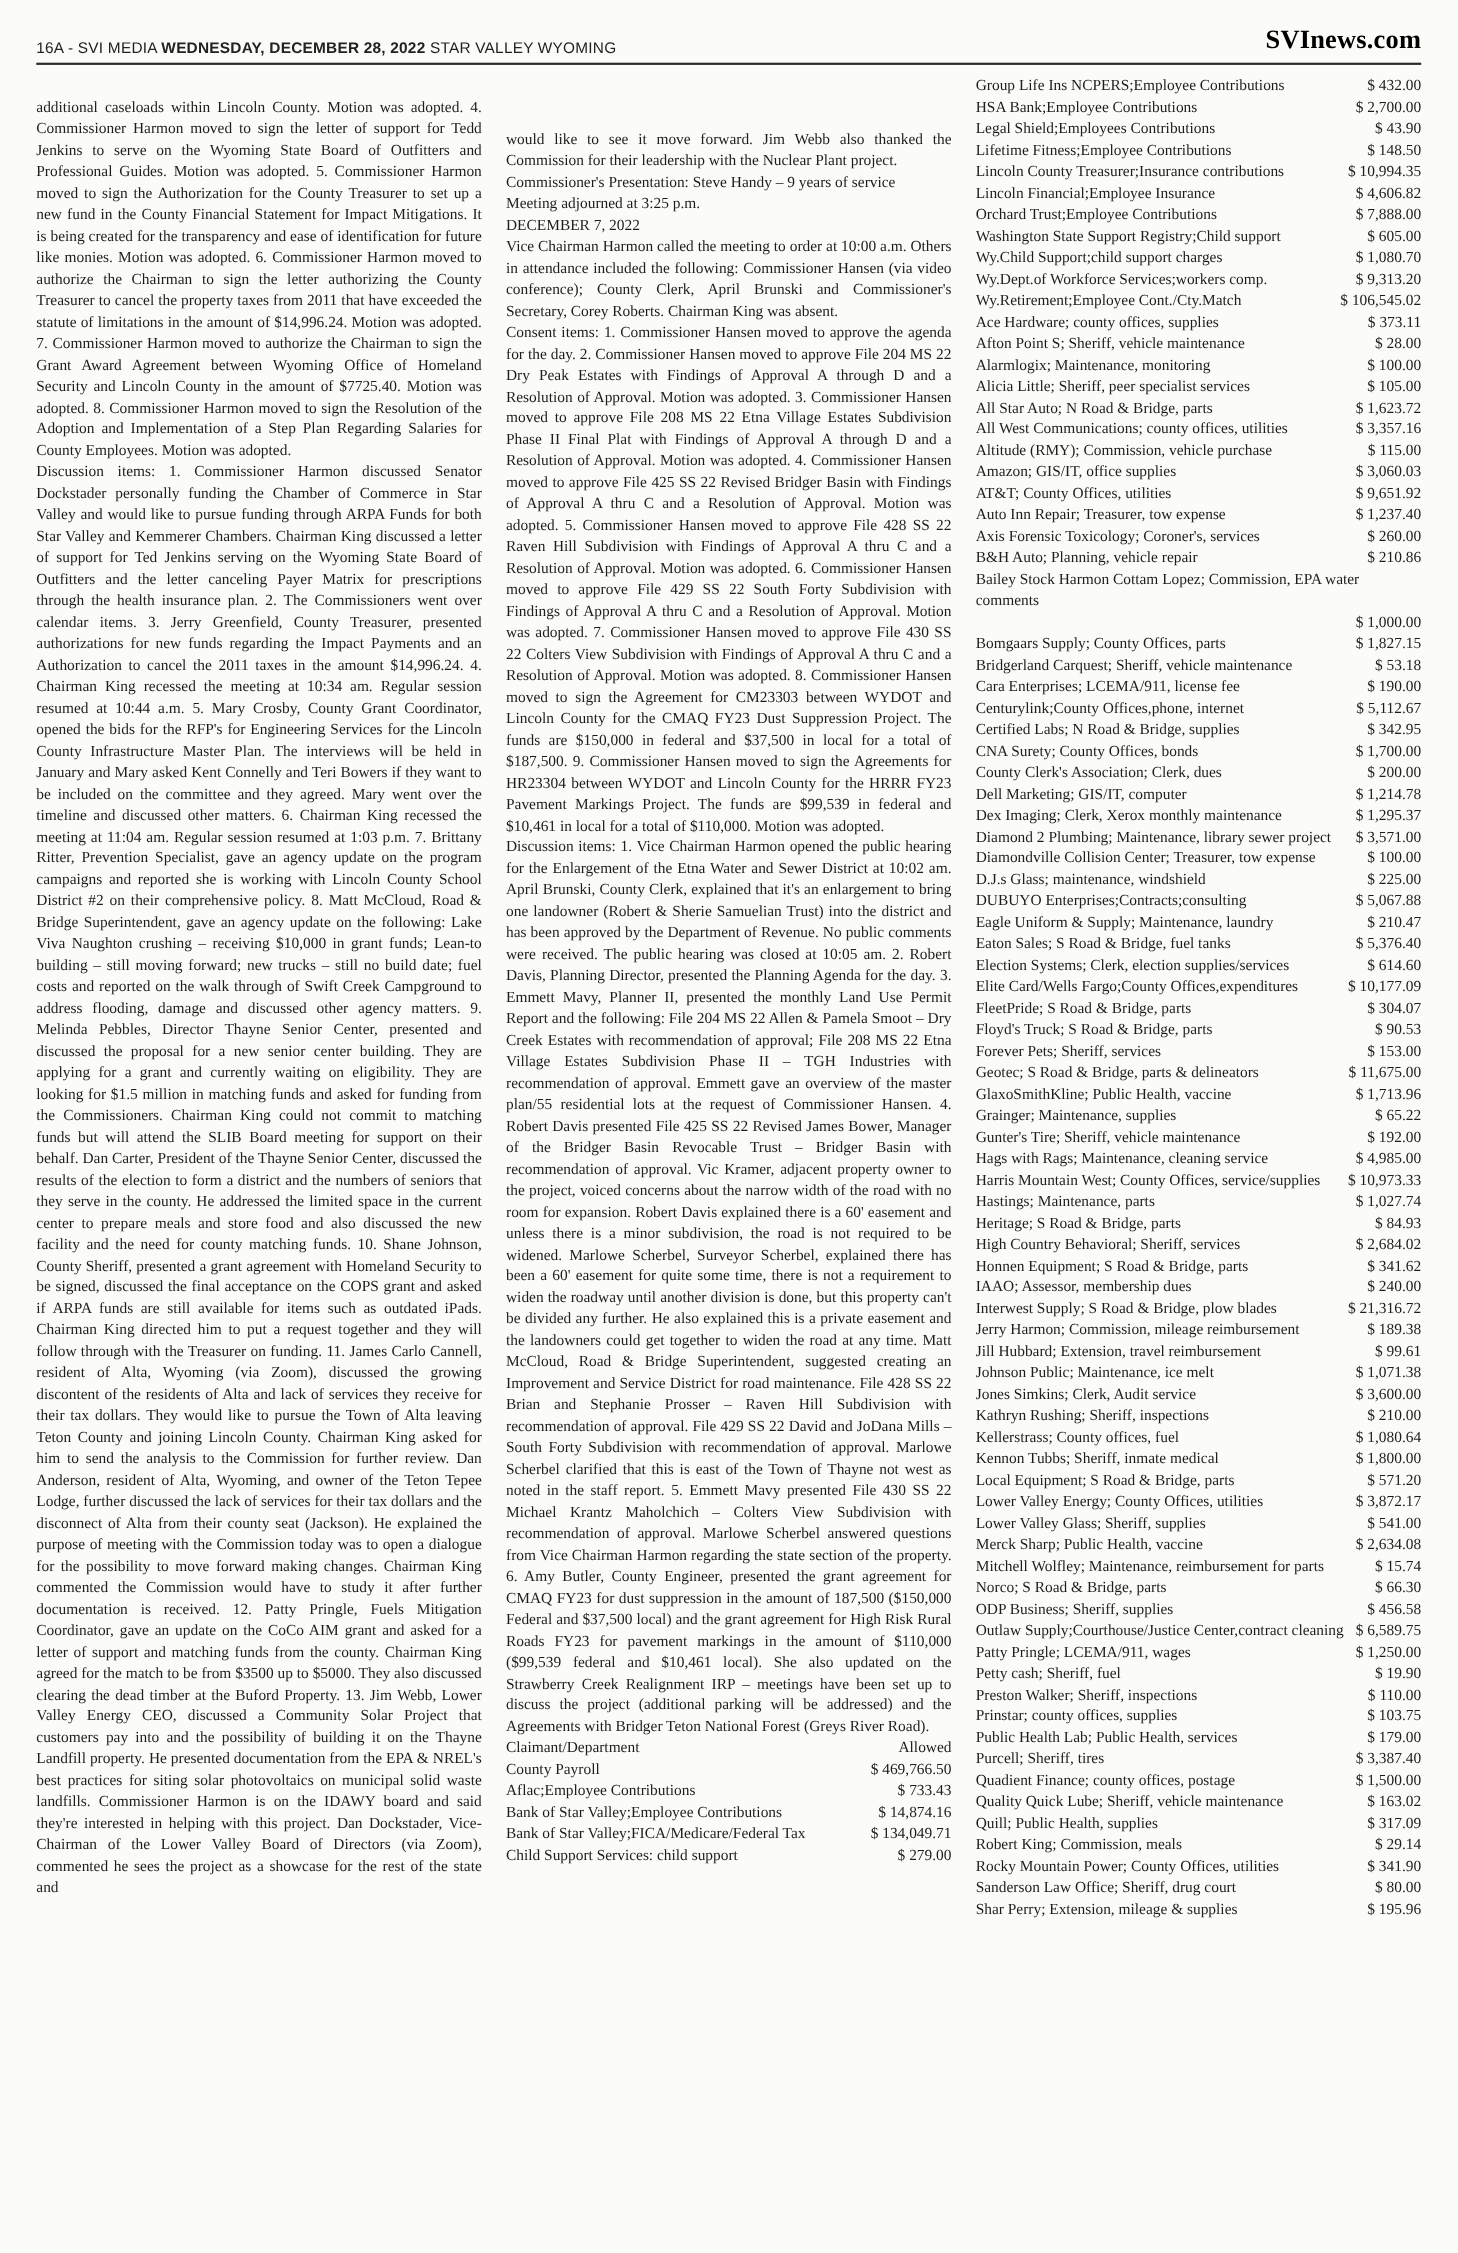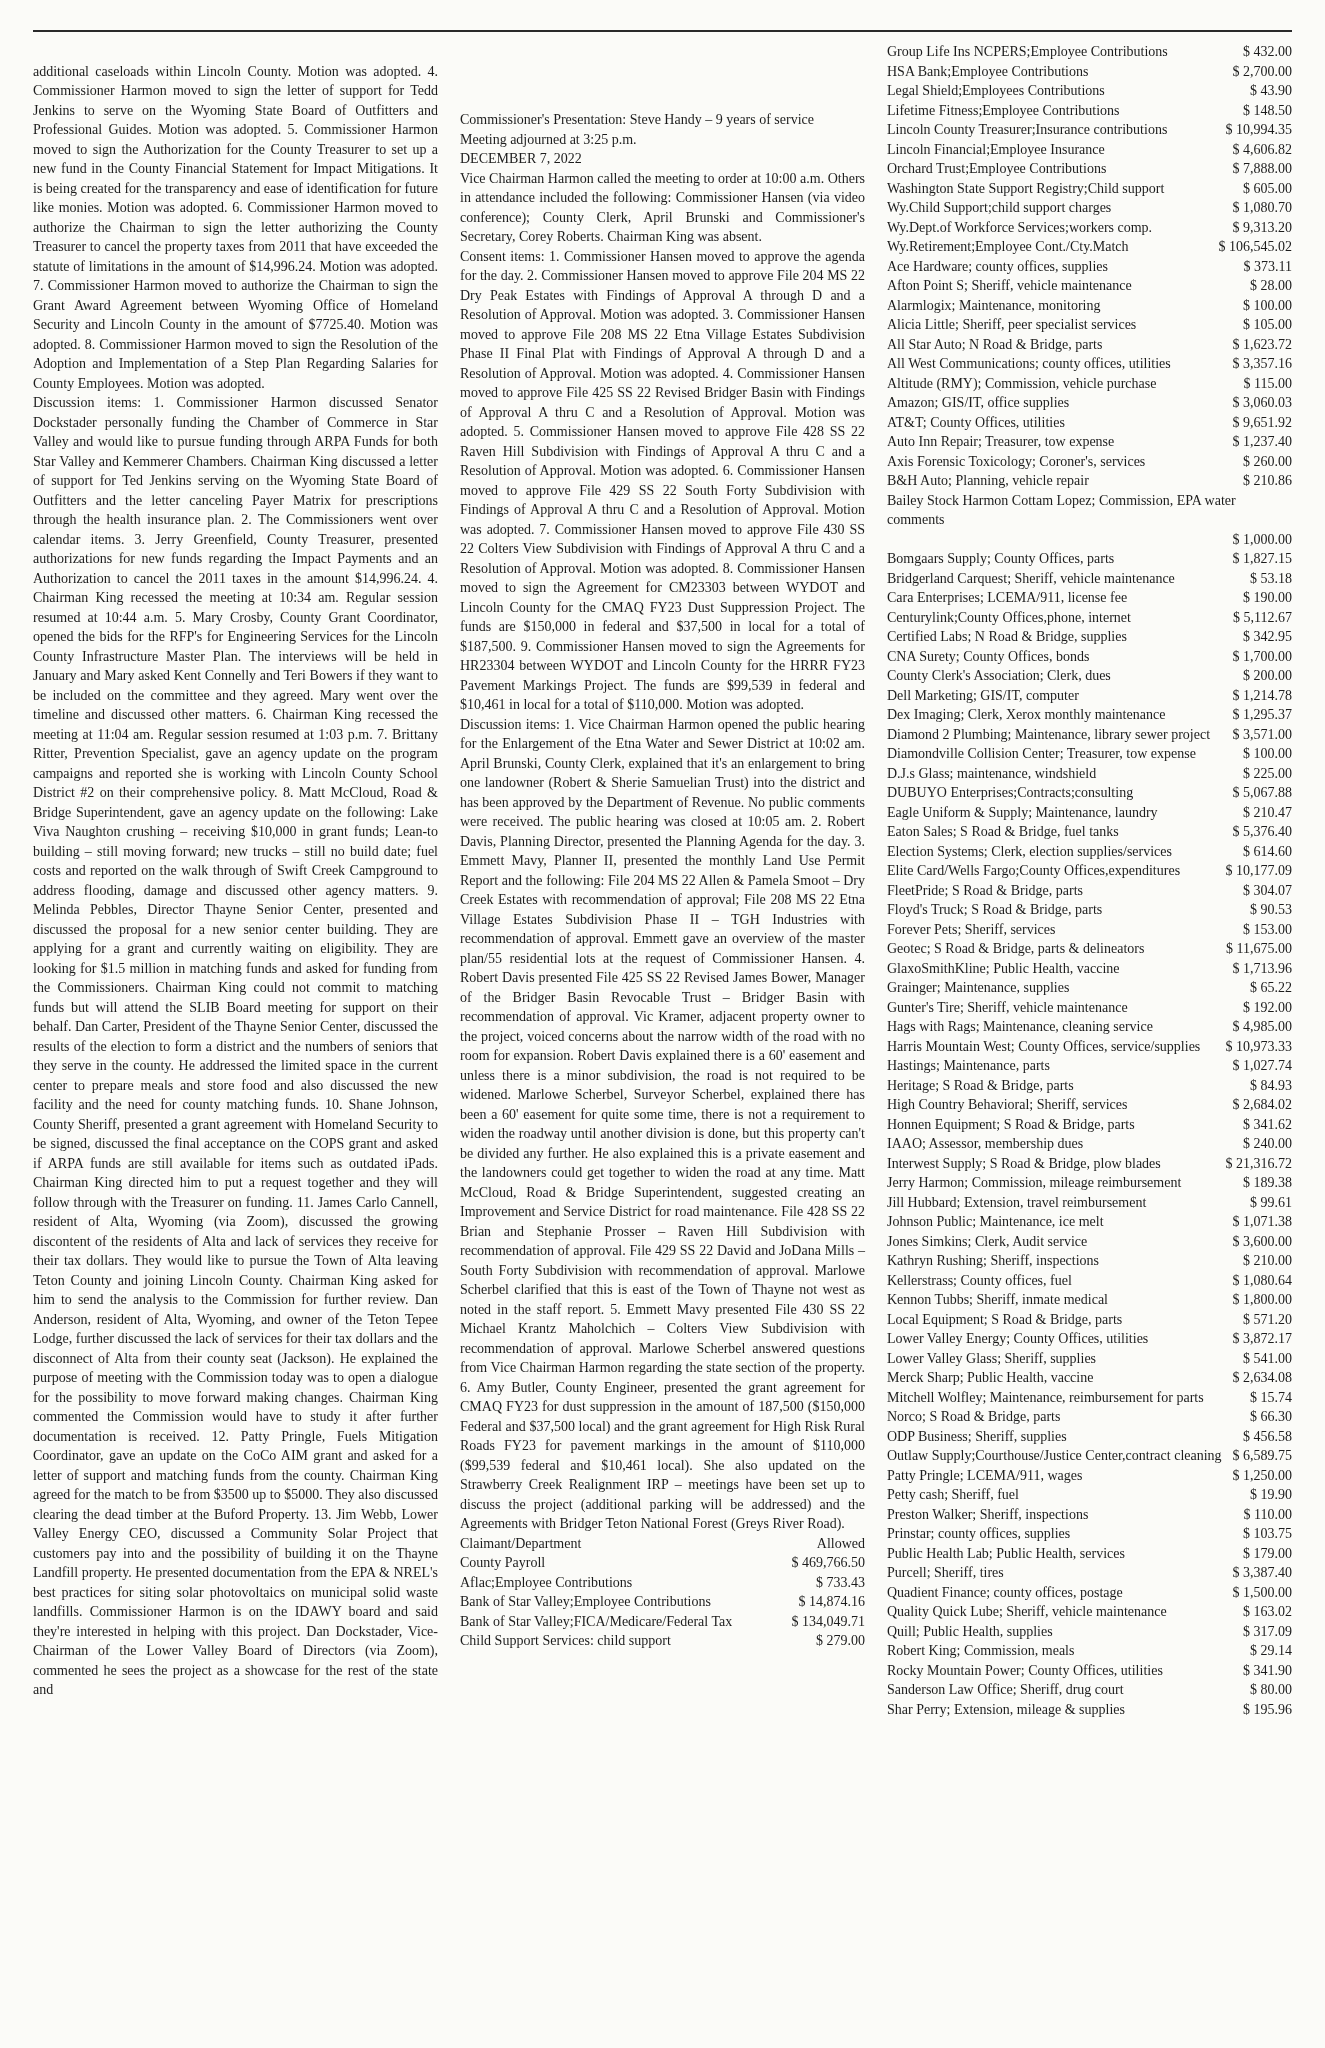--- a/index.html
+++ b/index.html
@@ -40,34 +40,43 @@
   }
   .ledger-label { max-width:100%; }
   .ledger-amount { margin-left:auto; white-space:pre; }
   .ledger-head .ledger-label, .ledger-head .ledger-amount { font-weight:400; }
 </style>
 </head>
 <body>
 
 <div class="page">
 
+  <header class="masthead">
+    <div class="masthead-left">
+      <span>16A - SVI MEDIA</span>
+      <span class="bold">WEDNESDAY, DECEMBER 28, 2022</span>
+      <span>STAR VALLEY WYOMING</span>
+    </div>
+    <div class="masthead-right">SVInews.com</div>
+  </header>
 
   <hr class="rule">
 
   <main class="columns">
 
     <section class="col">
       <div>
           <p class="para">additional caseloads within Lincoln County. Motion was adopted. 4. Commissioner Harmon moved to sign the letter of support for Tedd Jenkins to serve on the Wyoming State Board of Outfitters and Professional Guides. Motion was adopted. 5. Commissioner Harmon moved to sign the Authorization for the County Treasurer to set up a new fund in the County Financial Statement for Impact Mitigations. It is being created for the transparency and ease of identification for future like monies. Motion was adopted. 6. Commissioner Harmon moved to authorize the Chairman to sign the letter authorizing the County Treasurer to cancel the property taxes from 2011 that have exceeded the statute of limitations in the amount of $14,996.24. Motion was adopted. 7. Commissioner Harmon moved to authorize the Chairman to sign the Grant Award Agreement between Wyoming Office of Homeland Security and Lincoln County in the amount of $7725.40. Motion was adopted. 8. Commissioner Harmon moved to sign the Resolution of the Adoption and Implementation of a Step Plan Regarding Salaries for County Employees. Motion was adopted.</p>
           <p class="para">Discussion items: 1. Commissioner Harmon discussed Senator Dockstader personally funding the Chamber of Commerce in Star Valley and would like to pursue funding through ARPA Funds for both Star Valley and Kemmerer Chambers. Chairman King discussed a letter of support for Ted Jenkins serving on the Wyoming State Board of Outfitters and the letter canceling Payer Matrix for prescriptions through the health insurance plan. 2. The Commissioners went over calendar items. 3. Jerry Greenfield, County Treasurer, presented authorizations for new funds regarding the Impact Payments and an Authorization to cancel the 2011 taxes in the amount $14,996.24. 4. Chairman King recessed the meeting at 10:34 am. Regular session resumed at 10:44 a.m. 5. Mary Crosby, County Grant Coordinator, opened the bids for the RFP's for Engineering Services for the Lincoln County Infrastructure Master Plan. The interviews will be held in January and Mary asked Kent Connelly and Teri Bowers if they want to be included on the committee and they agreed. Mary went over the timeline and discussed other matters. 6. Chairman King recessed the meeting at 11:04 am. Regular session resumed at 1:03 p.m. 7. Brittany Ritter, Prevention Specialist, gave an agency update on the program campaigns and reported she is working with Lincoln County School District #2 on their comprehensive policy. 8. Matt McCloud, Road &amp; Bridge Superintendent, gave an agency update on the following: Lake Viva Naughton crushing – receiving $10,000 in grant funds; Lean-to building – still moving forward; new trucks – still no build date; fuel costs and reported on the walk through of Swift Creek Campground to address flooding, damage and discussed other agency matters. 9. Melinda Pebbles, Director Thayne Senior Center, presented and discussed the proposal for a new senior center building. They are applying for a grant and currently waiting on eligibility. They are looking for $1.5 million in matching funds and asked for funding from the Commissioners. Chairman King could not commit to matching funds but will attend the SLIB Board meeting for support on their behalf. Dan Carter, President of the Thayne Senior Center, discussed the results of the election to form a district and the numbers of seniors that they serve in the county. He addressed the limited space in the current center to prepare meals and store food and also discussed the new facility and the need for county matching funds. 10. Shane Johnson, County Sheriff, presented a grant agreement with Homeland Security to be signed, discussed the final acceptance on the COPS grant and asked if ARPA funds are still available for items such as outdated iPads. Chairman King directed him to put a request together and they will follow through with the Treasurer on funding. 11. James Carlo Cannell, resident of Alta, Wyoming (via Zoom), discussed the growing discontent of the residents of Alta and lack of services they receive for their tax dollars. They would like to pursue the Town of Alta leaving Teton County and joining Lincoln County. Chairman King asked for him to send the analysis to the Commission for further review. Dan Anderson, resident of Alta, Wyoming, and owner of the Teton Tepee Lodge, further discussed the lack of services for their tax dollars and the disconnect of Alta from their county seat (Jackson). He explained the purpose of meeting with the Commission today was to open a dialogue for the possibility to move forward making changes. Chairman King commented the Commission would have to study it after further documentation is received. 12. Patty Pringle, Fuels Mitigation Coordinator, gave an update on the CoCo AIM grant and asked for a letter of support and matching funds from the county. Chairman King agreed for the match to be from $3500 up to $5000. They also discussed clearing the dead timber at the Buford Property. 13. Jim Webb, Lower Valley Energy CEO, discussed a Community Solar Project that customers pay into and the possibility of building it on the Thayne Landfill property. He presented documentation from the EPA &amp; NREL's best practices for siting solar photovoltaics on municipal solid waste landfills. Commissioner Harmon is on the IDAWY board and said they're interested in helping with this project. Dan Dockstader, Vice-Chairman of the Lower Valley Board of Directors (via Zoom), commented he sees the project as a showcase for the rest of the state and</p>
         </div>
     </section>
 
     <section class="col">
       <div>
+          <p class="para">would like to see it move forward. Jim Webb also thanked the Commission for their leadership with the Nuclear Plant project.</p>
           <p class="para">Commissioner's Presentation: Steve Handy – 9 years of service</p>
           <p class="para">Meeting adjourned at 3:25 p.m.</p>
           <p class="para">DECEMBER 7, 2022</p>
           <p class="para">Vice Chairman Harmon called the meeting to order at 10:00 a.m. Others in attendance included the following: Commissioner Hansen (via video conference); County Clerk, April Brunski and Commissioner's Secretary, Corey Roberts. Chairman King was absent.</p>
           <p class="para">Consent items: 1. Commissioner Hansen moved to approve the agenda for the day. 2. Commissioner Hansen moved to approve File 204 MS 22 Dry Peak Estates with Findings of Approval A through D and a Resolution of Approval. Motion was adopted. 3. Commissioner Hansen moved to approve File 208 MS 22 Etna Village Estates Subdivision Phase II Final Plat with Findings of Approval A through D and a Resolution of Approval. Motion was adopted. 4. Commissioner Hansen moved to approve File 425 SS 22 Revised Bridger Basin with Findings of Approval A thru C and a Resolution of Approval. Motion was adopted. 5. Commissioner Hansen moved to approve File 428 SS 22 Raven Hill Subdivision with Findings of Approval A thru C and a Resolution of Approval. Motion was adopted. 6. Commissioner Hansen moved to approve File 429 SS 22 South Forty Subdivision with Findings of Approval A thru C and a Resolution of Approval. Motion was adopted. 7. Commissioner Hansen moved to approve File 430 SS 22 Colters View Subdivision with Findings of Approval A thru C and a Resolution of Approval. Motion was adopted. 8. Commissioner Hansen moved to sign the Agreement for CM23303 between WYDOT and Lincoln County for the CMAQ FY23 Dust Suppression Project. The funds are $150,000 in federal and $37,500 in local for a total of $187,500. 9. Commissioner Hansen moved to sign the Agreements for HR23304 between WYDOT and Lincoln County for the HRRR FY23 Pavement Markings Project. The funds are $99,539 in federal and $10,461 in local for a total of $110,000. Motion was adopted.</p>
           <p class="para">Discussion items: 1. Vice Chairman Harmon opened the public hearing for the Enlargement of the Etna Water and Sewer District at 10:02 am. April Brunski, County Clerk, explained that it's an enlargement to bring one landowner (Robert &amp; Sherie Samuelian Trust) into the district and has been approved by the Department of Revenue. No public comments were received. The public hearing was closed at 10:05 am. 2. Robert Davis, Planning Director, presented the Planning Agenda for the day. 3. Emmett Mavy, Planner II, presented the monthly Land Use Permit Report and the following: File 204 MS 22 Allen &amp; Pamela Smoot – Dry Creek Estates with recommendation of approval; File 208 MS 22 Etna Village Estates Subdivision Phase II – TGH Industries with recommendation of approval. Emmett gave an overview of the master plan/55 residential lots at the request of Commissioner Hansen. 4. Robert Davis presented File 425 SS 22 Revised James Bower, Manager of the Bridger Basin Revocable Trust – Bridger Basin with recommendation of approval. Vic Kramer, adjacent property owner to the project, voiced concerns about the narrow width of the road with no room for expansion. Robert Davis explained there is a 60' easement and unless there is a minor subdivision, the road is not required to be widened. Marlowe Scherbel, Surveyor Scherbel, explained there has been a 60' easement for quite some time, there is not a requirement to widen the roadway until another division is done, but this property can't be divided any further. He also explained this is a private easement and the landowners could get together to widen the road at any time. Matt McCloud, Road &amp; Bridge Superintendent, suggested creating an Improvement and Service District for road maintenance. File 428 SS 22 Brian and Stephanie Prosser – Raven Hill Subdivision with recommendation of approval. File 429 SS 22 David and JoDana Mills – South Forty Subdivision with recommendation of approval. Marlowe Scherbel clarified that this is east of the Town of Thayne not west as noted in the staff report. 5. Emmett Mavy presented File 430 SS 22 Michael Krantz Maholchich – Colters View Subdivision with recommendation of approval. Marlowe Scherbel answered questions from Vice Chairman Harmon regarding the state section of the property. 6. Amy Butler, County Engineer, presented the grant agreement for CMAQ FY23 for dust suppression in the amount of 187,500 ($150,000 Federal and $37,500 local) and the grant agreement for High Risk Rural Roads FY23 for pavement markings in the amount of $110,000 ($99,539 federal and $10,461 local). She also updated on the Strawberry Creek Realignment IRP – meetings have been set up to discuss the project (additional parking will be addressed) and the Agreements with Bridger Teton National Forest (Greys River Road).</p>
         </div>
       <div class="ledger">
         <div class="ledger-row ledger-head">
           <span class="ledger-label">Claimant/Department</span>

